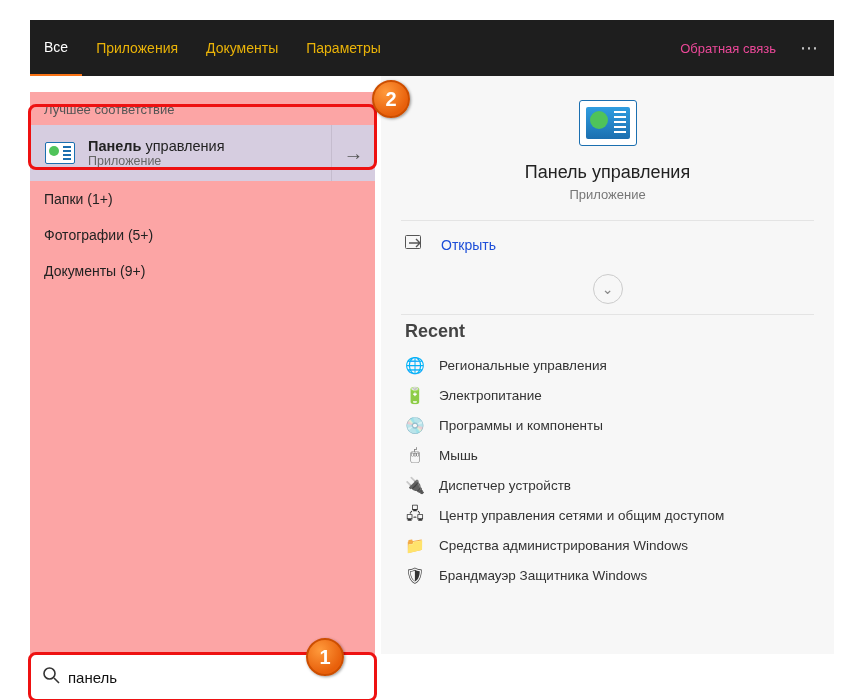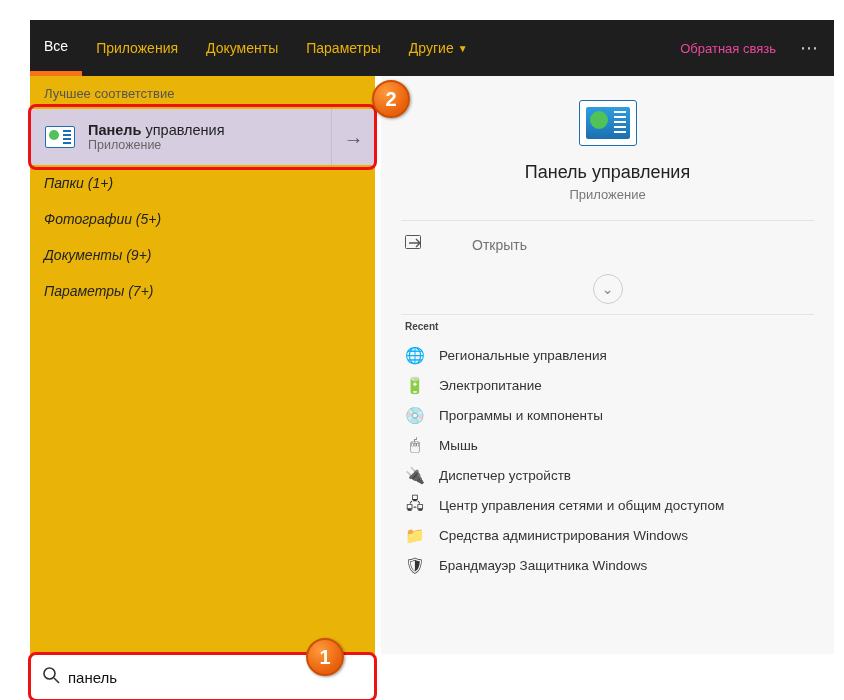--- a/index.html
+++ b/index.html
@@ -1,51 +1,51 @@
 <!DOCTYPE html>
 <html><head>
 <meta charset="utf-8">
 <style>
   * { box-sizing: border-box; margin: 0; padding: 0; }
   html, body { width: 844px; height: 700px; font-family: "Segoe UI", Arial, sans-serif; background: #000; overflow: hidden; }
   .frame { position: relative; width: 844px; height: 700px; background: #fff; }
   
   .tabs { position: absolute; top: 20px; left: 30px; right: 10px; height: 56px; background: #1e1e1e; display: flex; align-items: center; color: #c8c8c8; }
   .tab { font-size: 14px; padding: 0 14px; height: 100%; display: flex; align-items: center; color: #eab308; cursor: pointer; }
-  .tab.active { color: #fff; border-bottom: 5px solid #f97316; }
+  .tab.active { color: #fff; border-bottom: 2px solid #f97316; }
   .tab .chev { margin-left: 4px; font-size: 10px; }
   .tabs-spacer { flex: 1; }
   .feedback { font-size: 13px; color: #ec4899; padding: 0 10px; cursor: pointer; }
   .more-dots { color: #ccc; padding: 0 14px; font-size: 18px; letter-spacing: 2px; cursor: pointer; }
   
-  .left { position: absolute; top: 76px; left: 30px; width: 345px; bottom: 46px; background: #eab308; }
+  .left { position: absolute; top: 92px; left: 30px; width: 345px; bottom: 46px; background: #fca5a5; }
   .section-header { font-size: 13px; color: #555; padding: 10px 14px 8px; }
   .result { display: flex; align-items: center; height: 56px; padding: 0 14px; position: relative; }
   .result.selected { background: #d6cde0; }
   .result .icon { width: 32px; height: 32px; margin-right: 12px; display: flex; align-items: center; justify-content: center; }
   .result .text { display: flex; flex-direction: column; }
   .result .title { font-size: 14.5px; color: #222; }
   .result .title strong { font-weight: 600; }
   .result .sub { font-size: 12.5px; color: #666; }
   .result .arrow { position: absolute; right: 0; top: 0; bottom: 0; width: 44px; display: flex; align-items: center; justify-content: center; color: #555; font-size: 20px; border-left: 1px solid rgba(0,0,0,0.08); }
-  .category { font-size: 14px; color: #222; padding: 10px 14px; cursor: pointer; font-style: italic; }
+  .category { font-size: 14px; color: #222; padding: 10px 14px; cursor: pointer; }
   
   .right { position: absolute; top: 76px; left: 381px; right: 10px; bottom: 46px; background: #f7f7f7; display: flex; flex-direction: column; }
   .preview-top { display: flex; flex-direction: column; align-items: center; padding: 24px 0 18px; }
   .big-icon { width: 58px; height: 46px; background: #fff; border: 1px solid #1b6fb0; border-radius: 3px; display: flex; align-items: center; justify-content: center; margin-bottom: 16px; }
   .big-icon-inner { width: 44px; height: 32px; background: linear-gradient(#2f9de0,#1b6fb0); border-radius: 2px; position: relative; }
   .big-icon-inner::before { content:""; position:absolute; right:4px; top:4px; bottom:4px; width:12px; background: repeating-linear-gradient(#fff 0 2px, transparent 2px 5px); }
   .big-icon-inner::after { content:""; position:absolute; left:4px; top:4px; width:18px; height:18px; background:#4fc35a; border-radius:50%; }
   .preview-title { font-size: 18px; color: #222; }
   .preview-sub { font-size: 13px; color: #777; margin-top: 4px; }
   .divider { height: 1px; background: #e4e4e4; margin: 0 20px; }
-  .action-row { display: flex; align-items: center; padding: 14px 24px; font-size: 14px; color: #737373; cursor: pointer; gap: 31px; }
+  .action-row { display: flex; align-items: center; padding: 14px 24px; font-size: 14px; color: #1d4ed8; cursor: pointer; }
   .action-row .aicon { width: 22px; margin-right: 14px; color: #555; }
   .chevron-circle { width: 30px; height: 30px; border: 1px solid #ccc; border-radius: 50%; display: flex; align-items: center; justify-content: center; color: #888; margin: 6px auto 10px; font-size: 14px; cursor: pointer; }
-  .recent-header { font-size: 10px; font-weight: 600; color: #444; padding: 6px 24px 8px; }
+  .recent-header { font-size: 18px; font-weight: 600; color: #444; padding: 6px 24px 8px; }
   .recent-list { overflow: hidden; }
   .recent-item { display: flex; align-items: center; padding: 6px 24px; font-size: 13.5px; color: #333; cursor: pointer; }
   .recent-item .ricon { width: 20px; height: 18px; margin-right: 14px; display:flex; align-items:center; justify-content:center; font-size: 16px; }
   
   .searchbox { position: absolute; left: 30px; bottom: 0; width: 345px; height: 46px; background: #fff; display: flex; align-items: center; padding: 0 12px; }
   .searchbox .sicon { color: #333; font-size: 18px; margin-right: 8px; }
   .searchbox input { border: none; outline: none; font-size: 15px; flex: 1; background: transparent; color: #111; }
   
   .callout { position: absolute; border: 3px solid #e11; border-radius: 8px; pointer-events: none; }
   .callout.c1 { left: 28px; bottom: -2px; width: 349px; height: 50px; }
@@ -69,24 +69,20 @@
       </div>
     <div class="tab">
         <span>Приложения</span>
       </div>
     <div class="tab">
         <span>Документы</span>
       </div>
     <div class="tab">
         <span>Параметры</span>
       </div>
-    <div class="tab">
-        <span>Другие</span>
-        <span class="chev">▼</span>
-      </div>
     <div class="tabs-spacer"></div>
     <div class="feedback"><span>Обратная связь</span></div>
     <div class="more-dots">⋯</div>
   </div>
 
   <div class="left">
     <div class="section-header">Лучшее соответствие</div>
 
     <div class="result selected">
       <div class="icon">
@@ -95,21 +91,20 @@
       <div class="text">
         <div class="title"><strong>Панель</strong><span> управления</span></div>
         <div class="sub">Приложение</div>
       </div>
       <div class="arrow">→</div>
     </div>
 
     <div class="category"><span>Папки (1+)</span></div>
     <div class="category"><span>Фотографии (5+)</span></div>
     <div class="category"><span>Документы (9+)</span></div>
-    <div class="category"><span>Параметры (7+)</span></div>
   </div>
 
   <div class="right">
     <div class="preview-top">
       <div class="big-icon">
           <div class="big-icon-inner"></div>
         </div>
       <div class="preview-title">Панель управления</div>
       <div class="preview-sub">Приложение</div>
     </div>

